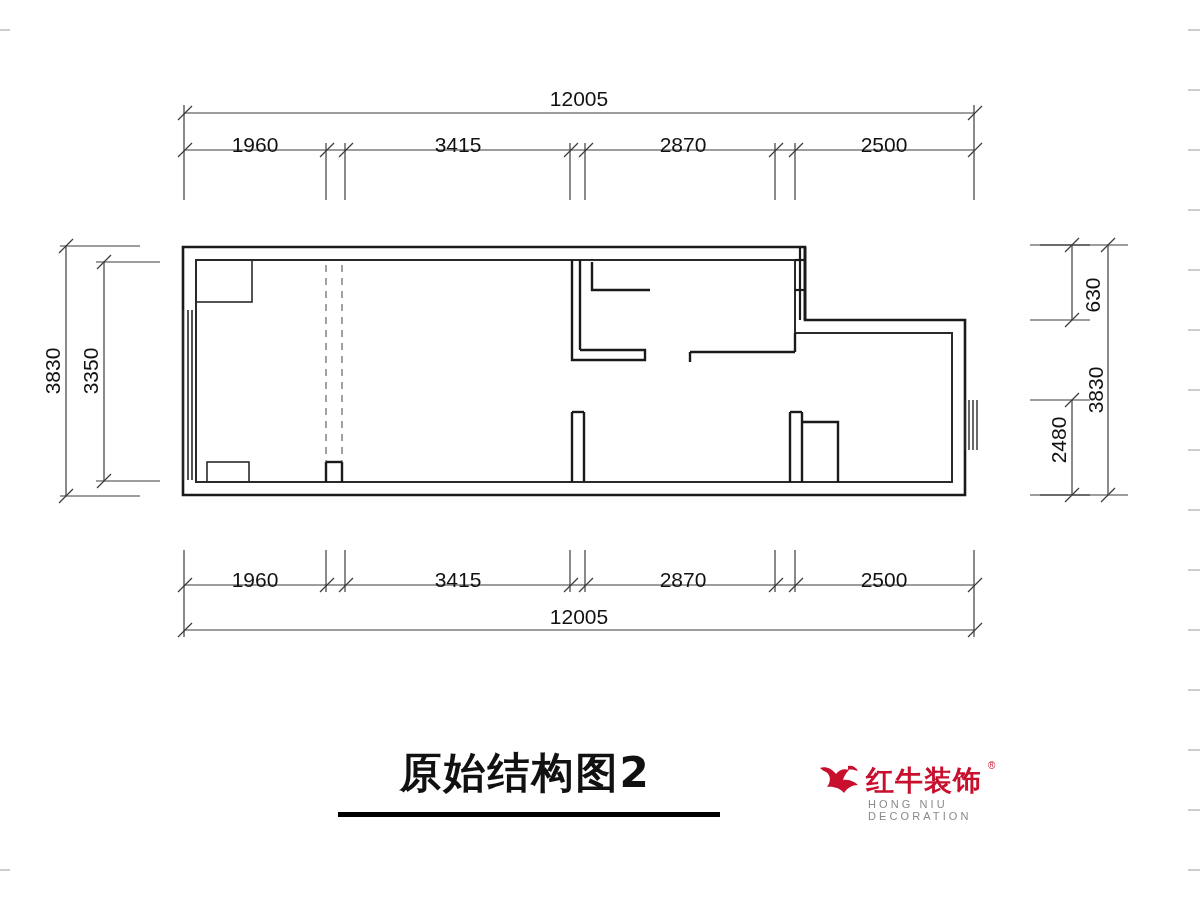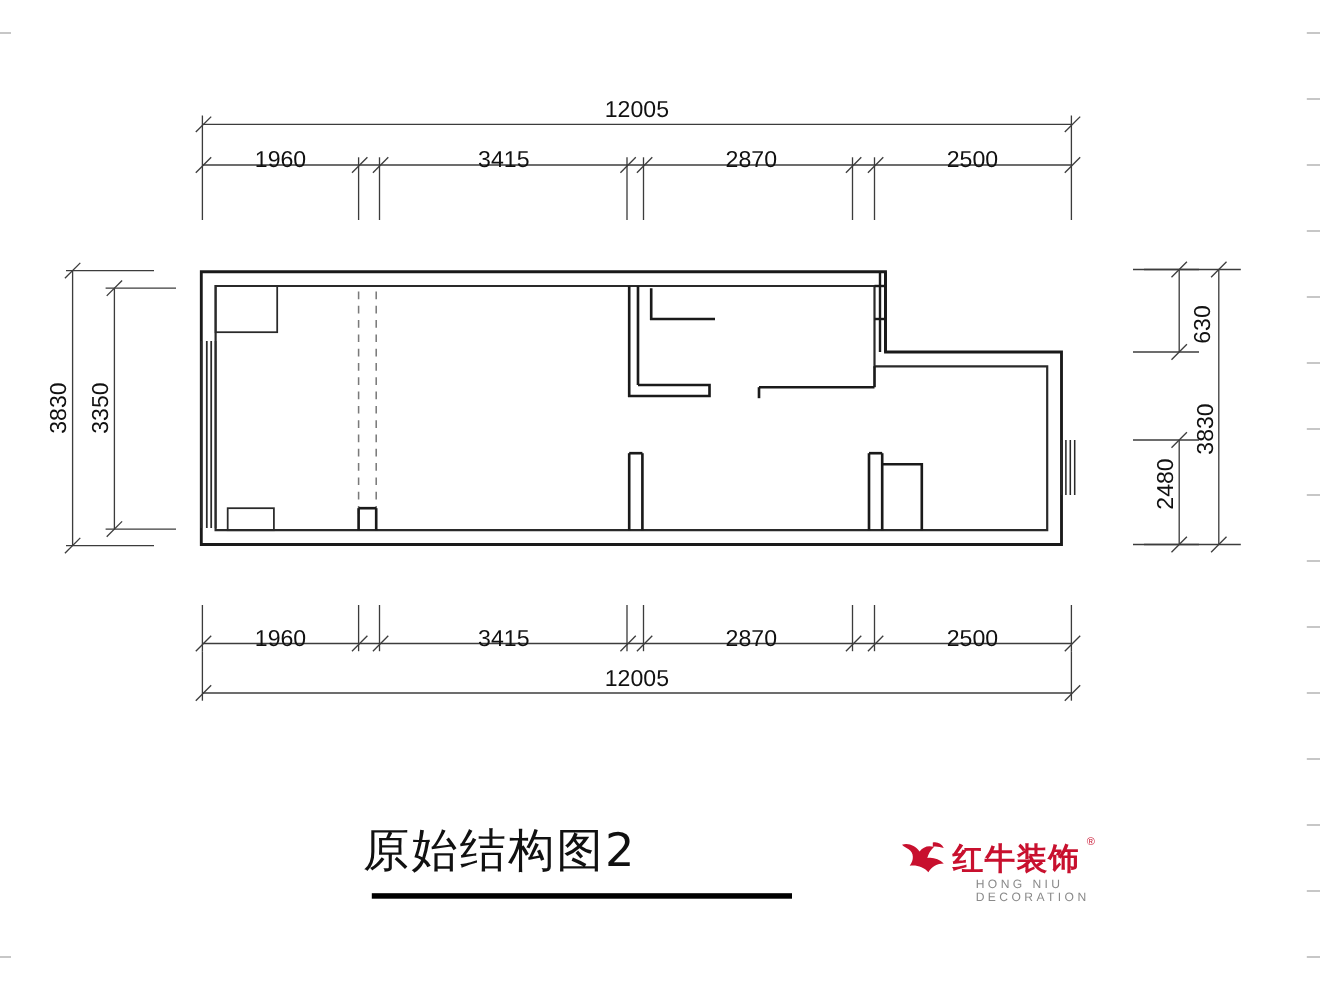--- a/index.html
+++ b/index.html
@@ -36,26 +36,26 @@
     font-family: "Liberation Sans", sans-serif;
     font-size: 21px;
     fill: #111111;
     text-anchor: middle;
   }
   .title-cn {
     position: absolute;
     left: 330px;
     top: 745px;
     width: 390px;
-    text-align: left;
+    text-align: center;
     font-family: "DejaVu Sans", sans-serif;
     font-size: 42px;
     letter-spacing: 2px;
     color: #111111;
-    font-weight: 400;
+    font-weight: 700;
   }
   .title-rule {
     position: absolute;
     left: 338px;
     top: 812px;
     width: 382px;
     height: 5px;
     background: #000000;
   }
   .logo-wrap {
@@ -76,21 +76,20 @@
     letter-spacing: 1px;
   }
   .logo-sub {
     position: absolute;
     left: 50px;
     top: 36px;
     font-family: "Liberation Sans", sans-serif;
     font-size: 11px;
     color: #8a8a8a;
     letter-spacing: 3.1px;
-    margin-left: 19px;
   }
   .logo-reg {
     position: absolute;
     left: 170px;
     top: -2px;
     font-family: "Liberation Sans", sans-serif;
     font-size: 10px;
     color: #c8102e;
   }
   .logo-mark {

